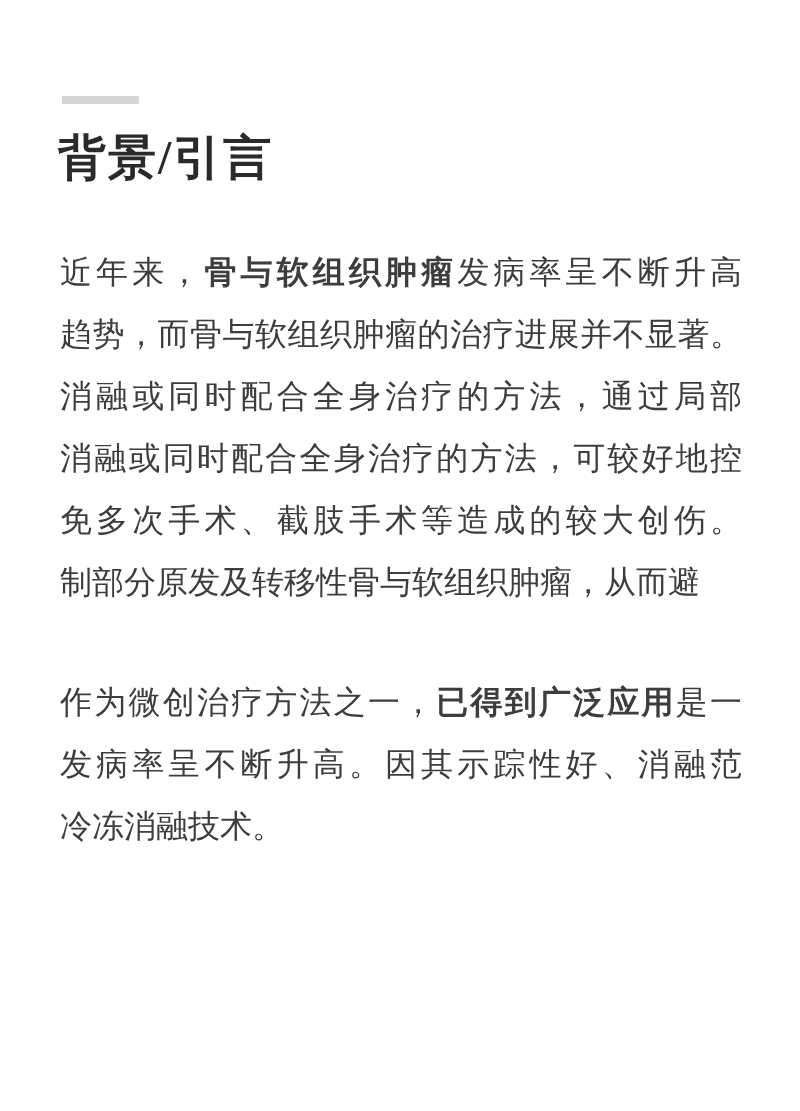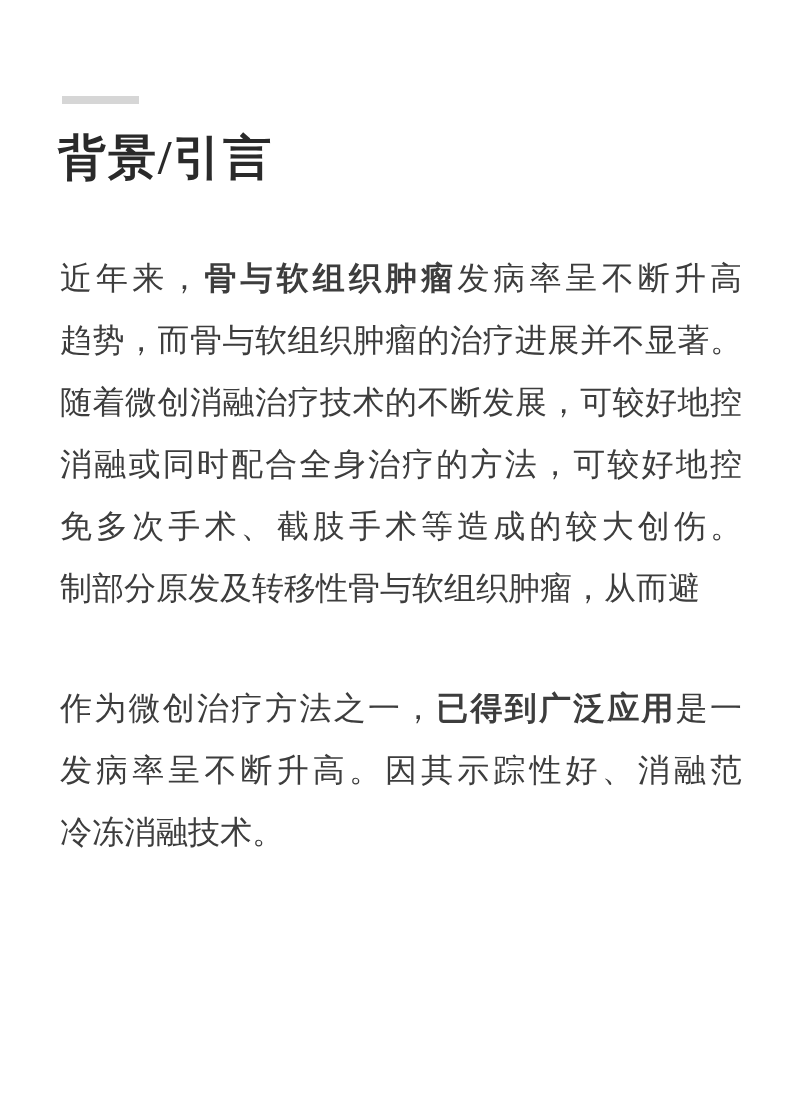--- a/index.html
+++ b/index.html
@@ -36,21 +36,21 @@
     font-weight: 900;
     font-size: 48px;
     line-height: 60px;
     letter-spacing: 2px;
     color: var(--heading, #2a2a2a);
     white-space: nowrap;
   }
   .article {
     position: absolute;
     left: 60px;
-    top: 247px;
+    top: 241px;
     width: 682px;
   }
   .para {
     font-size: 32px;
     color: var(--body-text, #3d3d3d);
   }
   .para + .para {
     margin-top: 58px;
   }
   .line {
@@ -69,21 +69,21 @@
 </head>
 <body>
 
 <div class="page">
   <div class="accent-bar"></div>
   <h1 class="title">背景/引言</h1>
   <section class="article">
     <div class="para">
         <div class="line">近年来，<b>骨与软组织肿瘤</b>发病率呈不断升高</div>
         <div class="line">趋势，而骨与软组织肿瘤的治疗进展并不显著。</div>
-        <div class="line">随着微创消融治疗技术的不断发展，可较好地控</div>
+        <div class="line">消融或同时配合全身治疗的方法，通过局部</div>
         <div class="line">消融或同时配合全身治疗的方法，可较好地控</div>
         <div class="line">免多次手术、截肢手术等造成的较大创伤。</div>
         <div class="line">制部分原发及转移性骨与软组织肿瘤，从而避</div>
       </div>
     <div class="para">
         <div class="line">作为微创治疗方法之一，<b>已得到广泛应用</b>是一</div>
         <div class="line">发病率呈不断升高。因其示踪性好、消融范</div>
         <div class="line">冷冻消融技术。</div>
       </div>
   </section>

